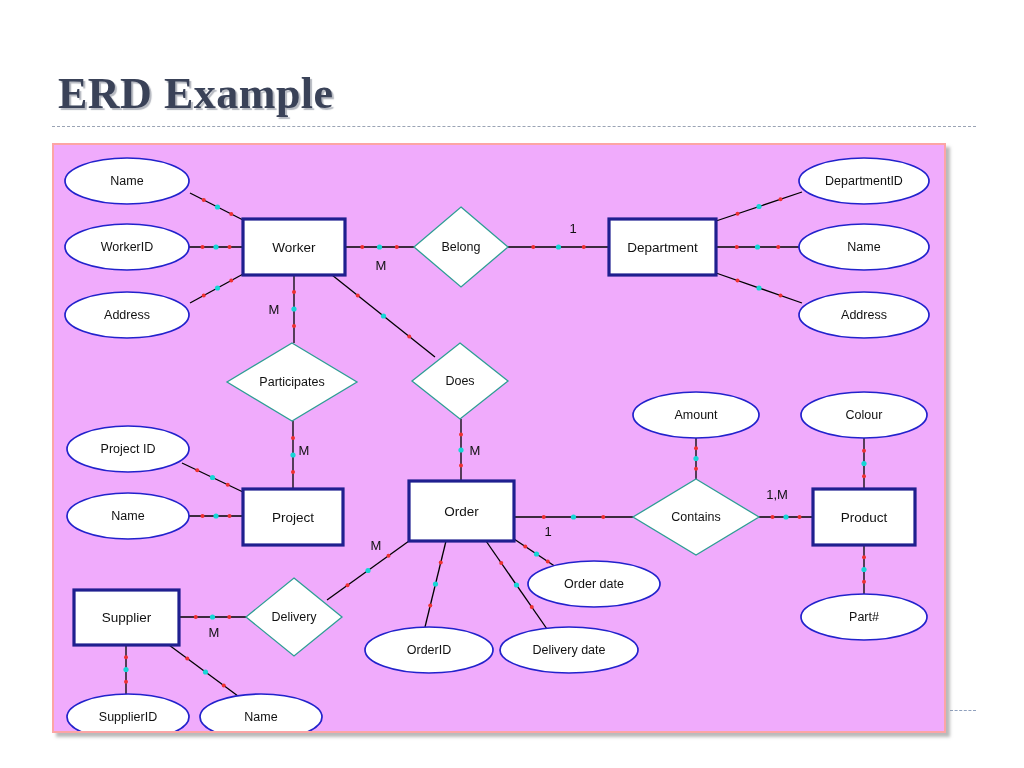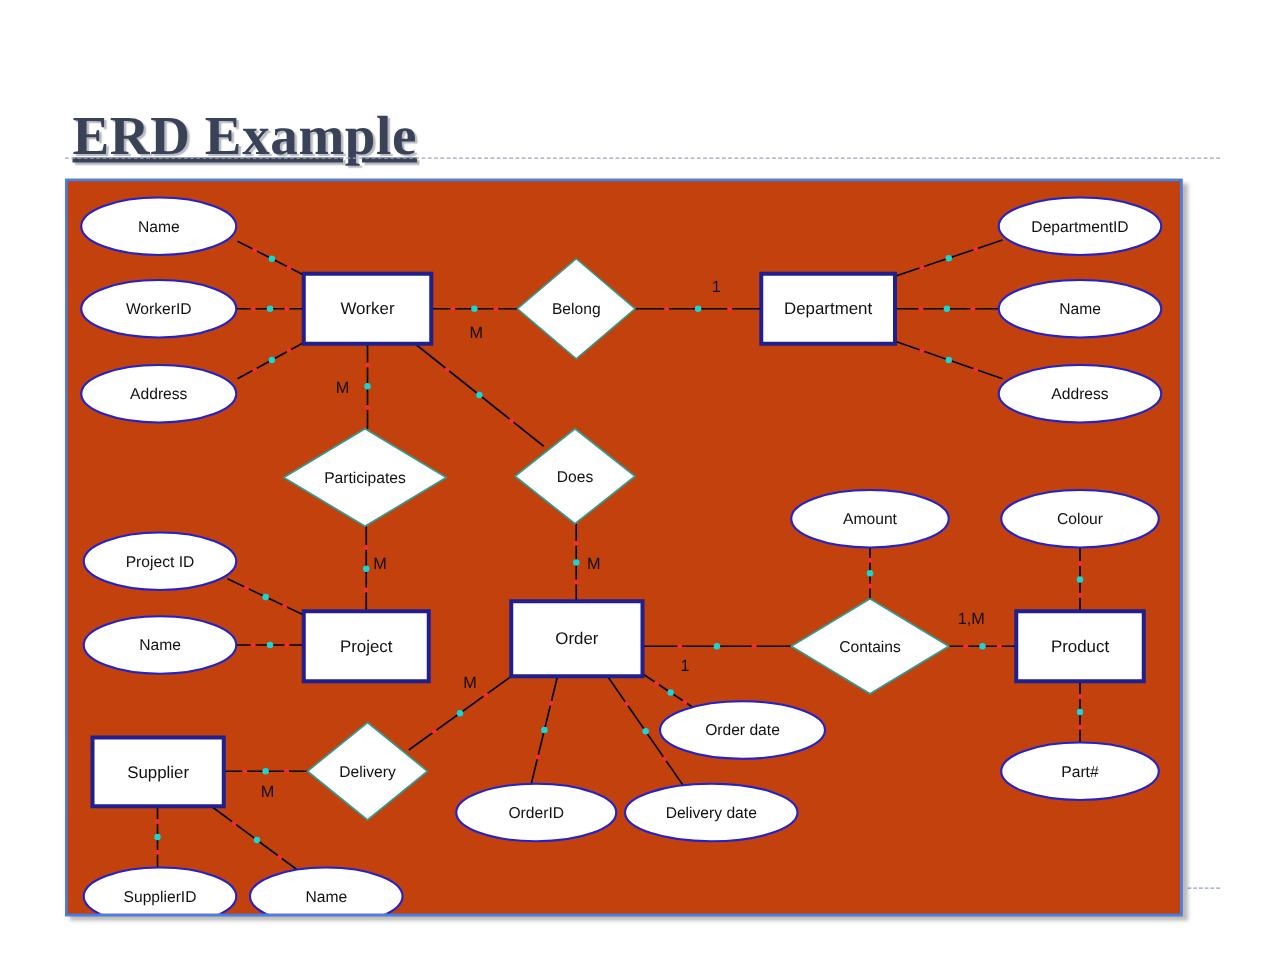--- a/index.html
+++ b/index.html
@@ -15,29 +15,28 @@
   }
   #slide {
     position: relative;
     width: 1024px;
     height: 768px;
     background: #ffffff;
   }
   #slide-title {
     position: absolute;
     left: 58px;
-    top: 83px;
+    top: 68px;
     font-family: "Liberation Serif", serif;
     font-size: 44px;
     font-weight: 700;
     color: #3a4258;
     letter-spacing: 0.5px;
     text-shadow: 2px 2px 1px rgba(120,125,140,0.55);
     white-space: nowrap;
-    text-decoration: underline;
   }
   #title-rule {
     position: absolute;
     left: 52px;
     top: 126px;
     width: 924px;
     height: 0;
     border-top: 1px dashed #9aa3b4;
   }
   #tail-rule {
@@ -47,22 +46,22 @@
     width: 26px;
     height: 0;
     border-top: 1px dashed #8fa0bd;
   }
   #diagram-frame {
     position: absolute;
     left: 52px;
     top: 143px;
     width: 894px;
     height: 590px;
-    background: #c2410c;
-    border: 2px solid #3b82f6;
+    background: #f0abfc;
+    border: 2px solid #fca5a5;
     box-shadow: 4px 4px 3px rgba(130,130,130,0.55);
     box-sizing: border-box;
     overflow: hidden;
   }
   #erd-svg {
     display: block;
     width: 890px;
     height: 586px;
   }
   .ent-box {

